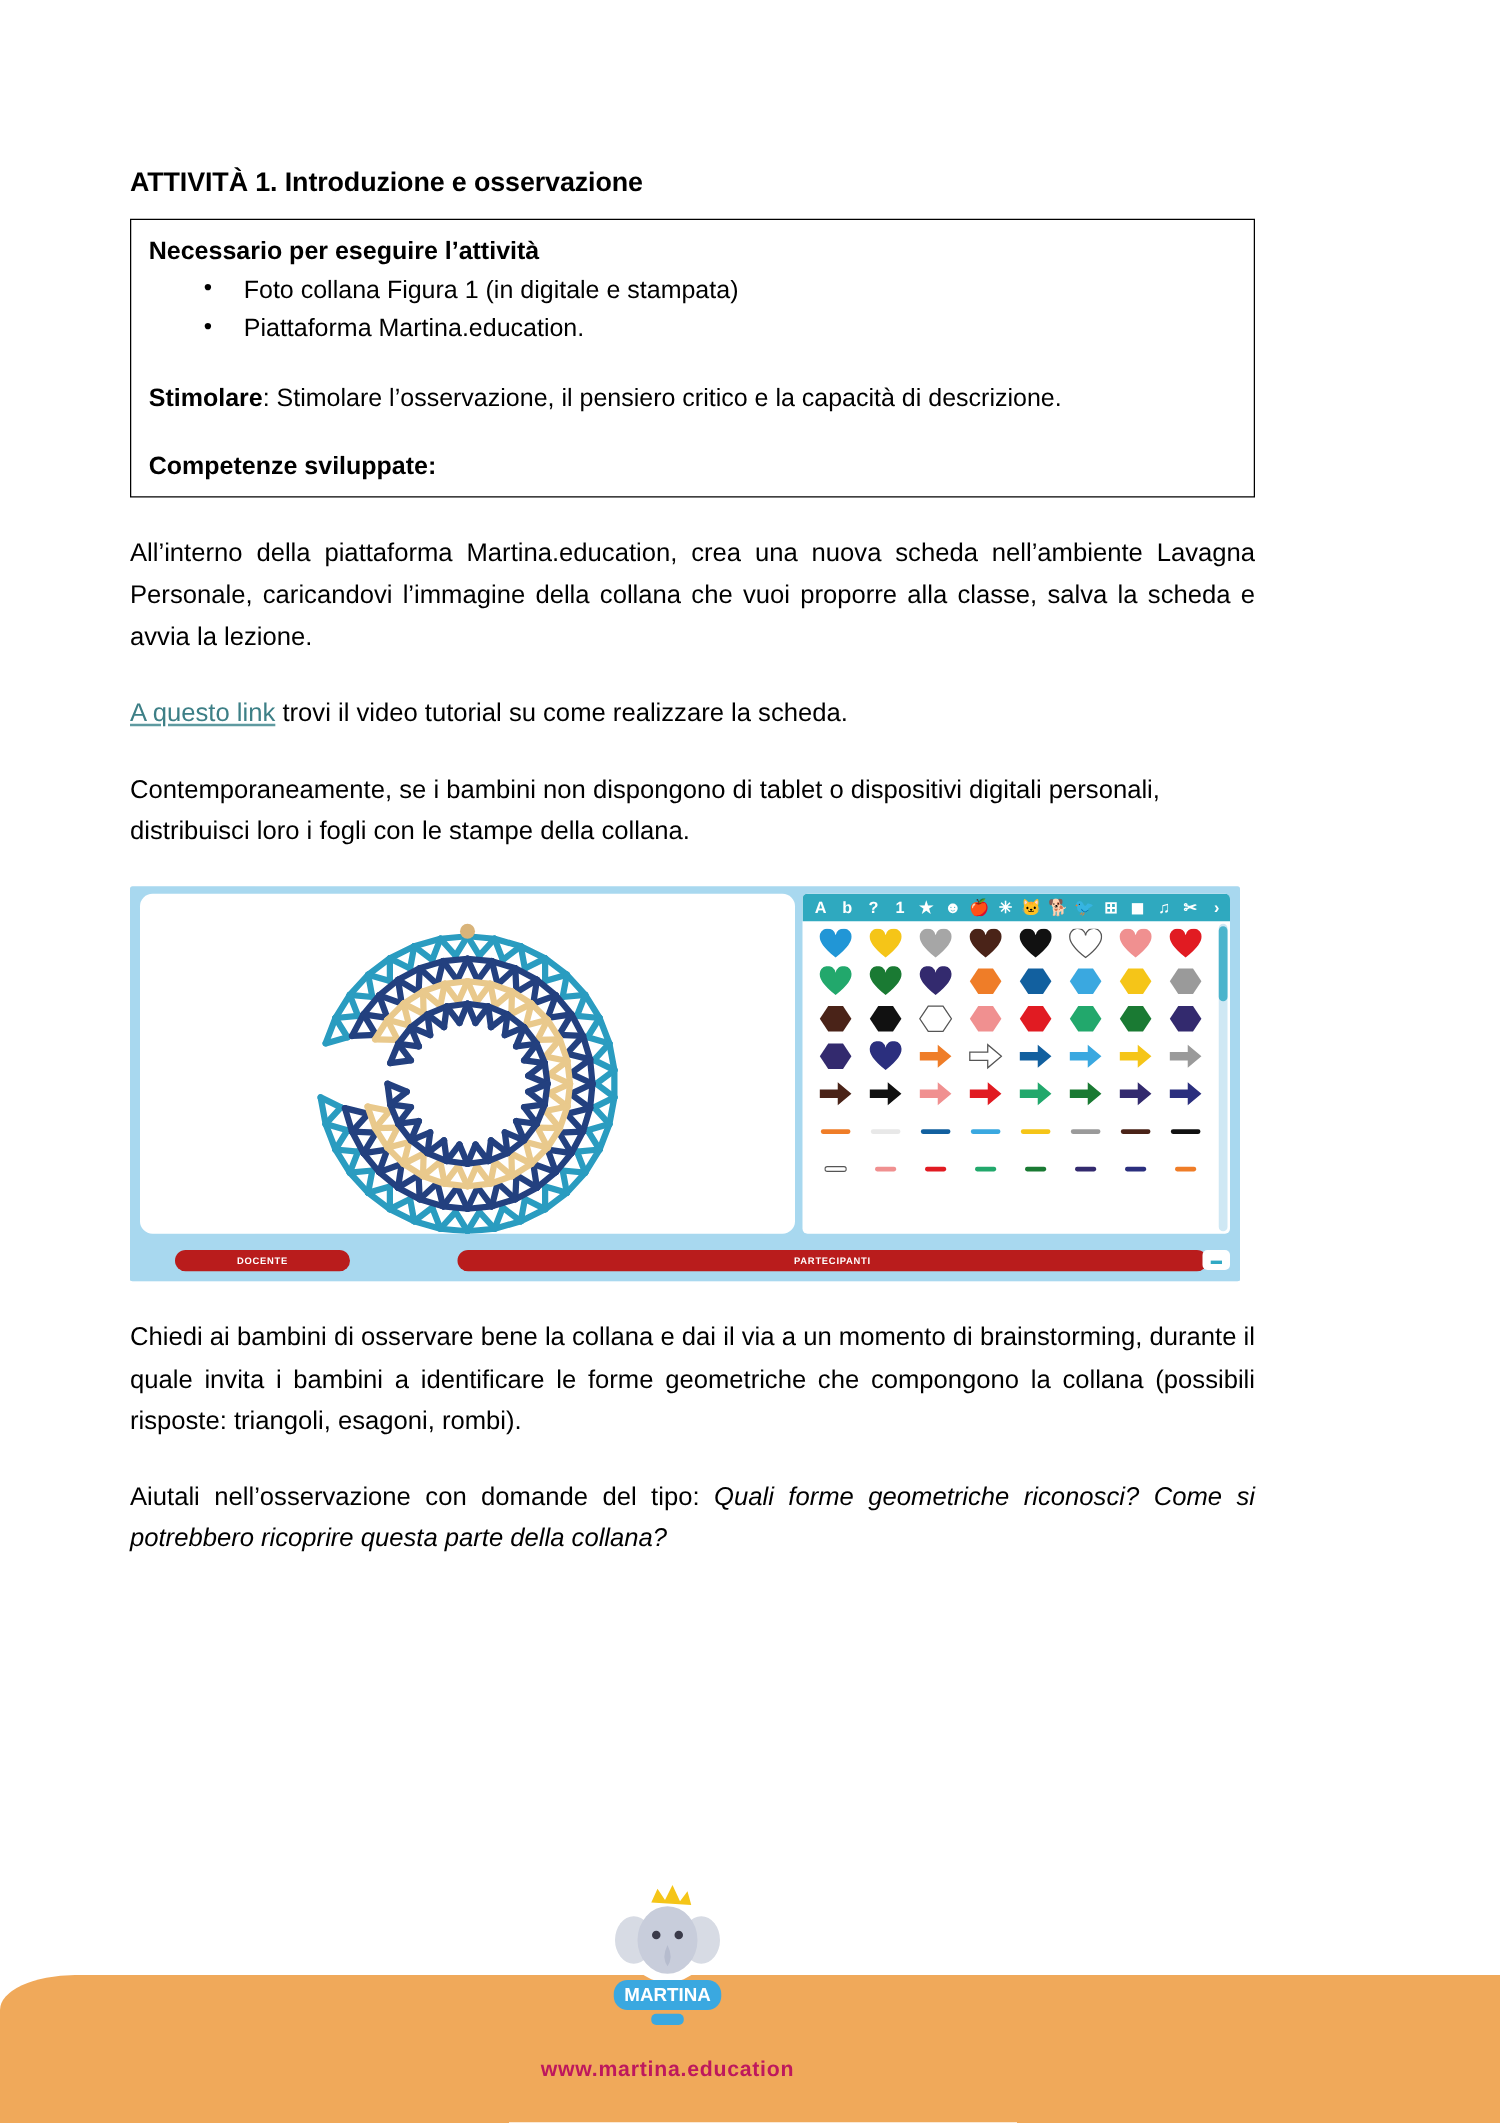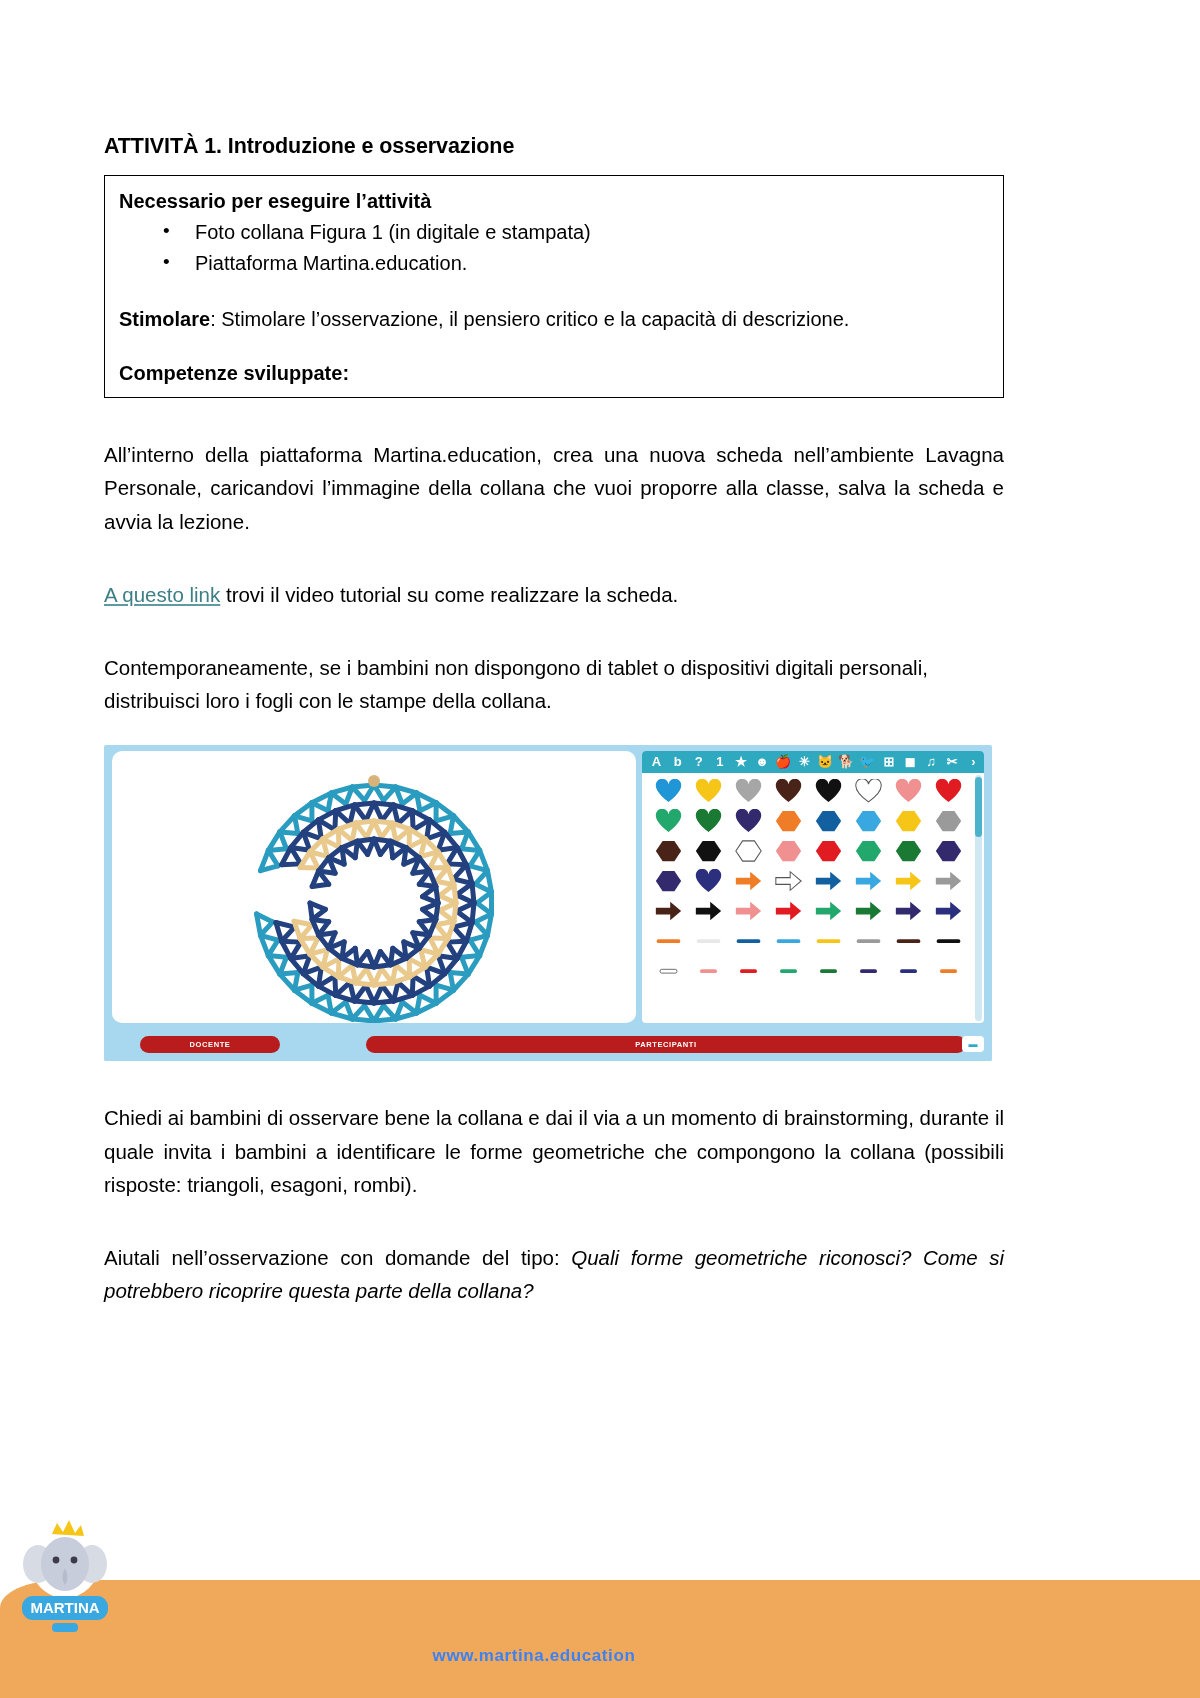--- a/index.html
+++ b/index.html
@@ -64,21 +64,21 @@
     font-size: 20px;
     font-weight: bold;
     margin-top: 28px;
     margin-bottom: 2px;
   }
 
   p.body-para {
     font-size: 20.5px;
     line-height: 1.62;
     text-align: justify;
-    margin-top: 40px;
+    margin-top: 28px;
     color: #000;
   }
   p.body-para.nojust { text-align: left; }
 
   a.doc-link {
     color: #3d7f86;
     text-decoration: underline;
     text-decoration-color: #5e9aa0;
   }
 
@@ -194,32 +194,32 @@
   .footer-band {
     position: absolute;
     left: 0; bottom: 0;
     width: 1200px; height: 118px;
     background: #f0a95a;
   }
   .footer-band.curve { border-top-left-radius: 60px 28px; }
   .logo-wrap {
     position: absolute;
     left: 0; right: 0;
-    bottom: 60px;
+    bottom: 72px;
     display: flex;
     flex-direction: column;
-    align-items: flex-start;
+    align-items: center;
   }
   .logo-elephant { width: 130px; height: 118px; }
   .footer-url {
     position: absolute;
     left: 0; right: 0;
     bottom: 32px;
     text-align: center;
-    color: #3b82f6;
+    color: #be185d;
     font-size: 17px;
     font-weight: bold;
     letter-spacing: 0.6px;
   }
 </style>
 </head>
 <body>
 
 <div class="page">
 

